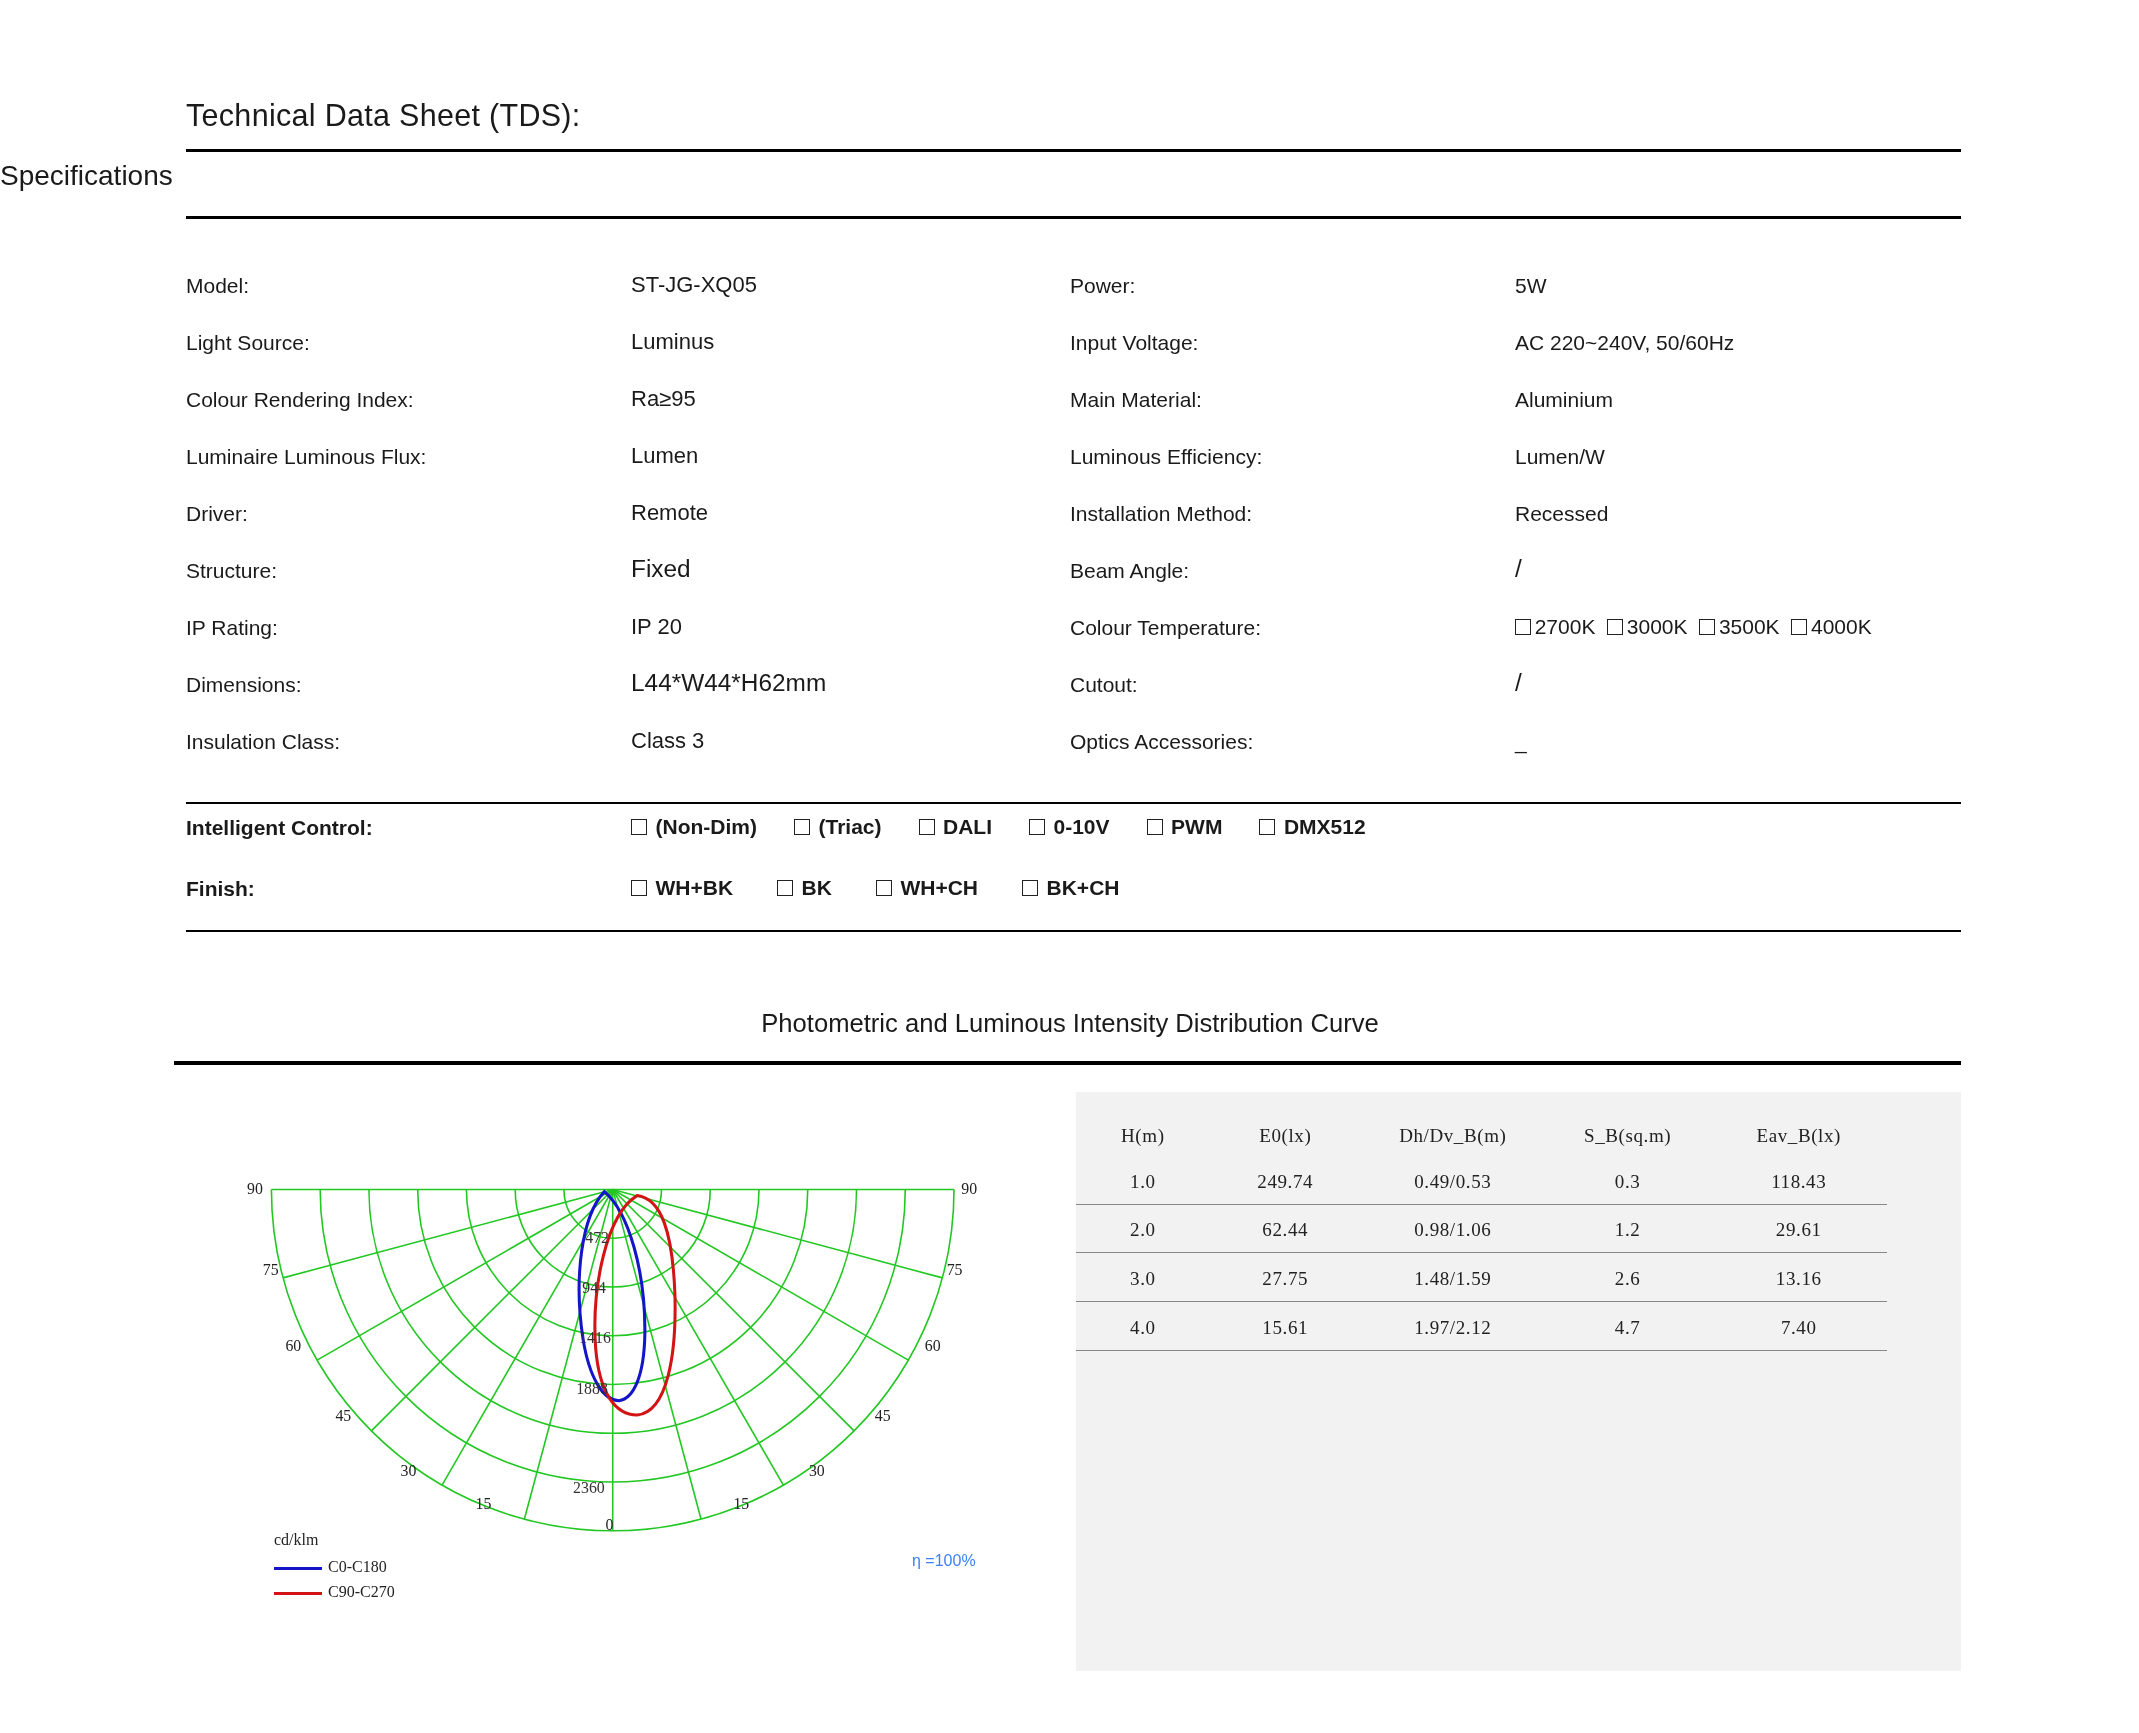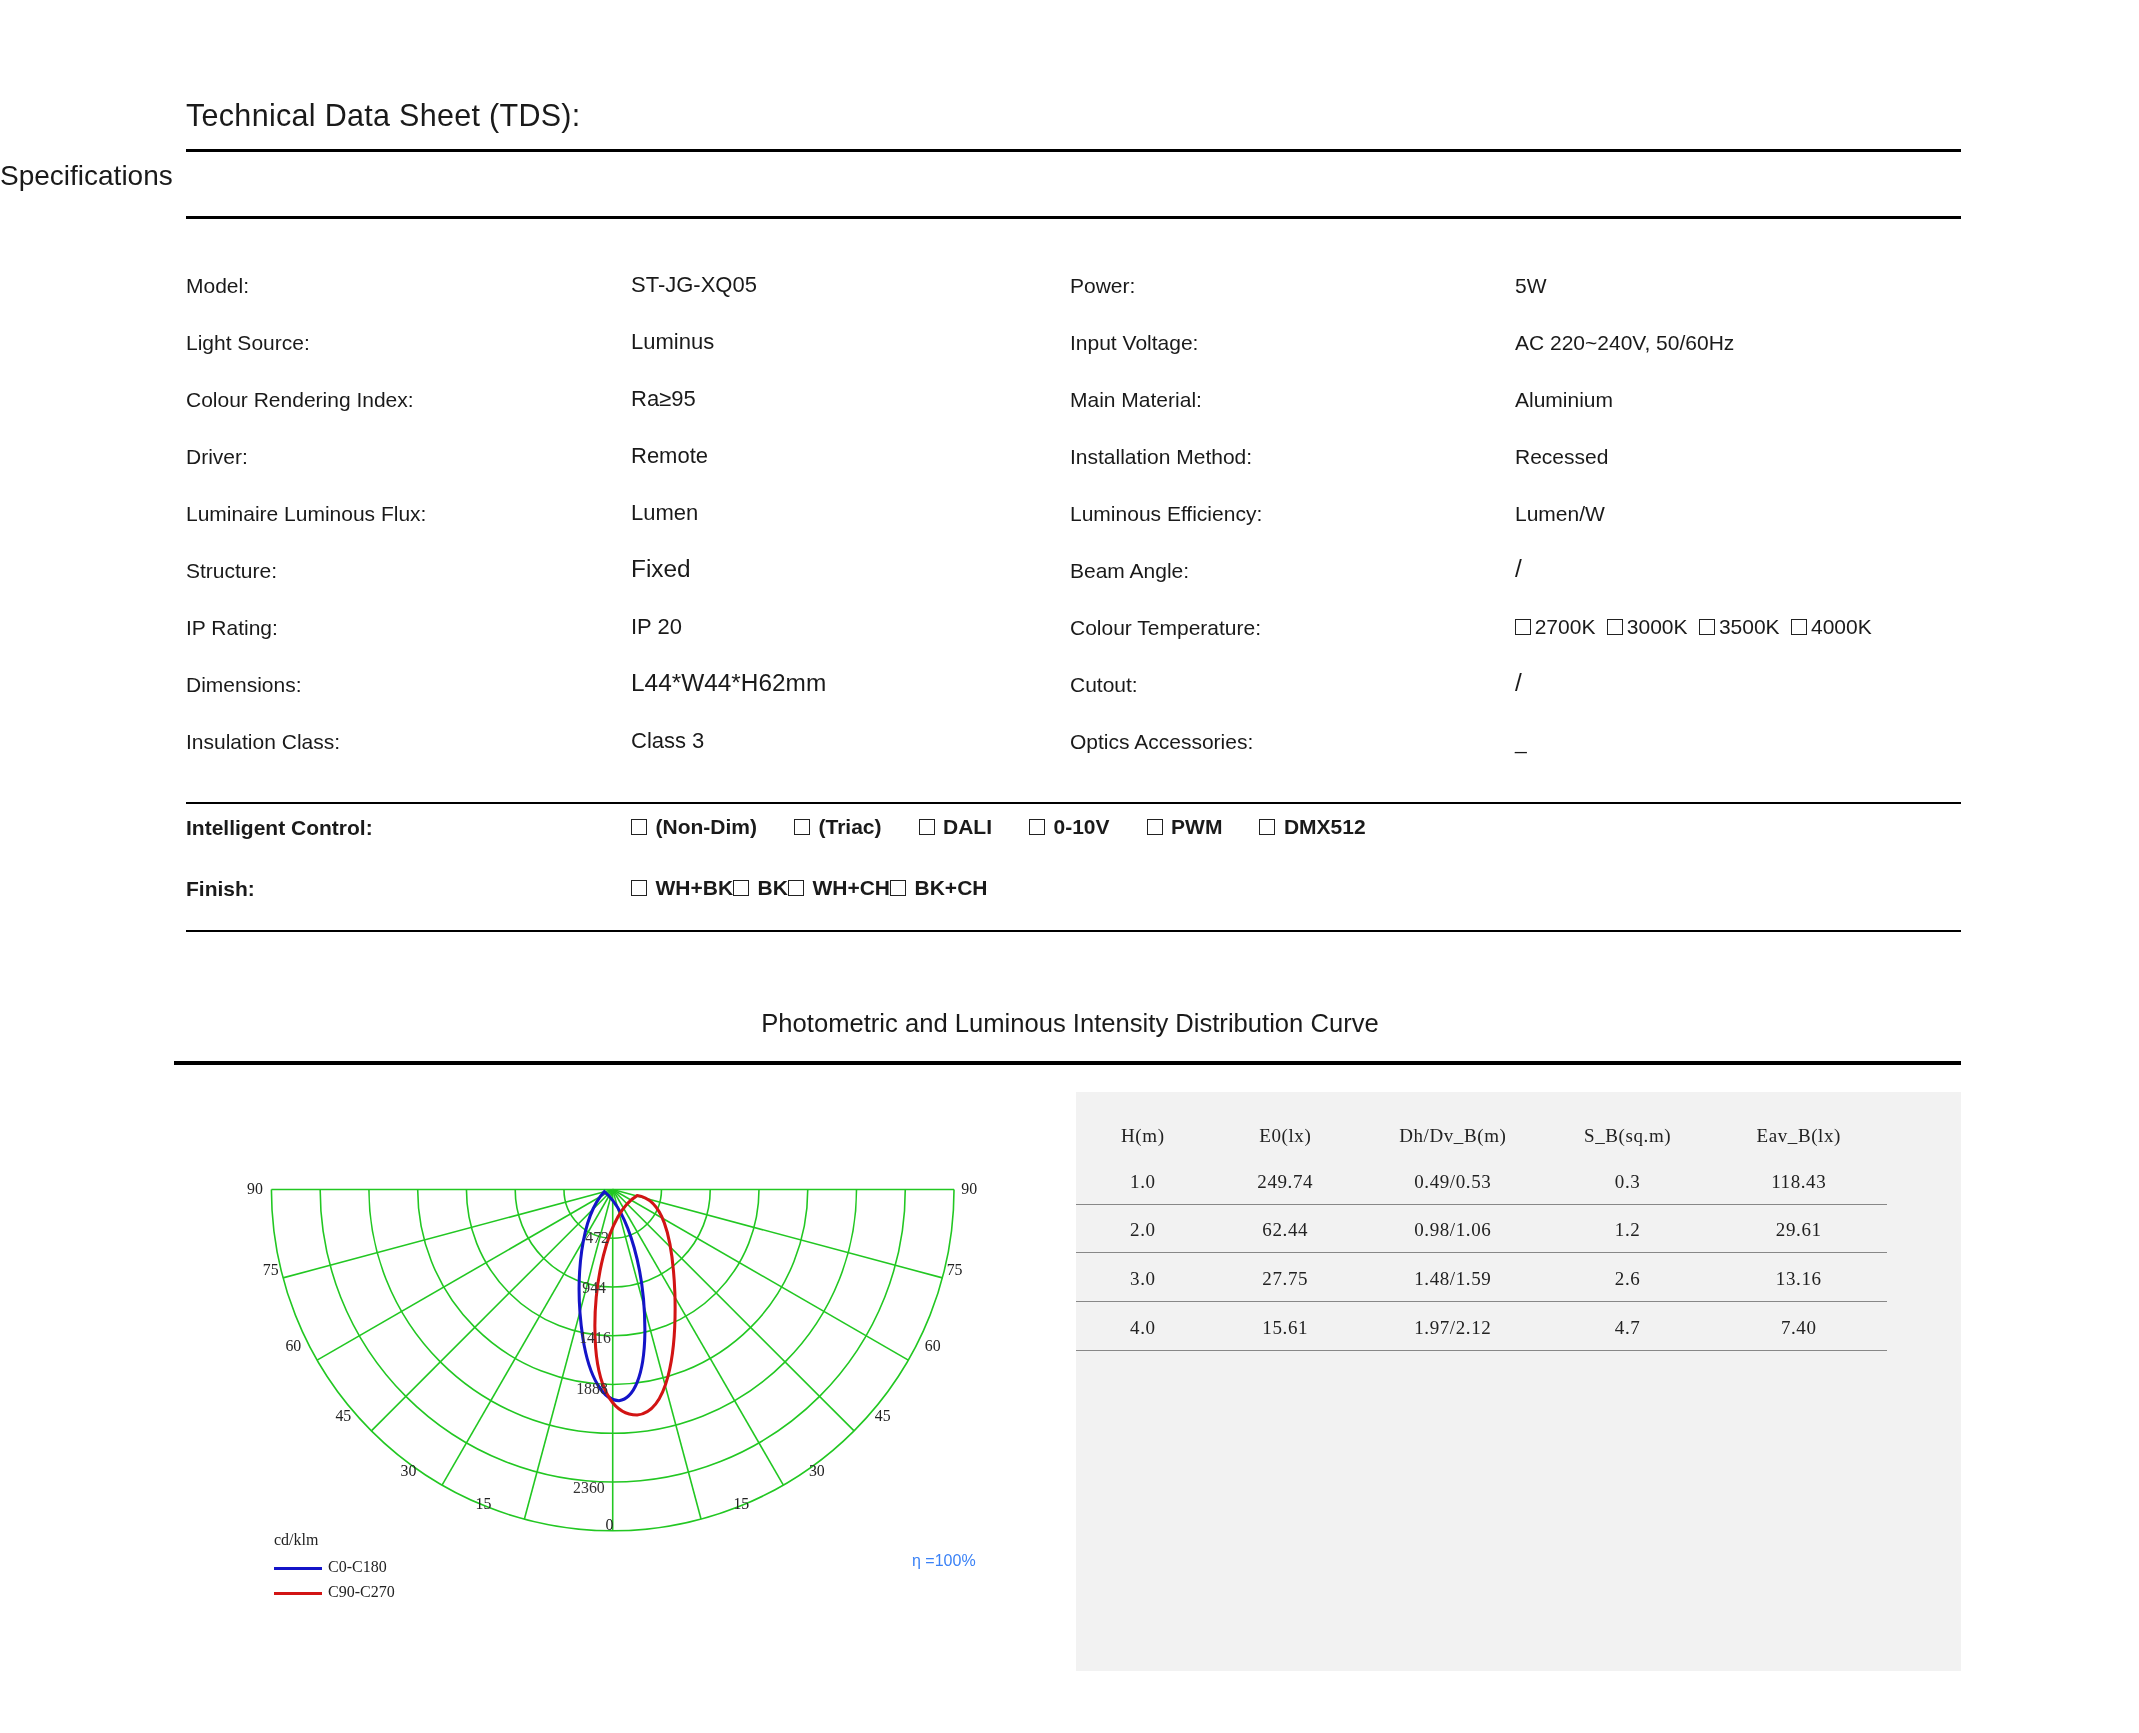--- a/index.html
+++ b/index.html
@@ -227,34 +227,34 @@
     </div>
 
     <div class="spec-row">
       <div class="cell-label">Colour Rendering Index:</div>
       <div class="cell-value">Ra≥95</div>
       <div class="cell-label2">Main Material:</div>
       <div class="cell-value2">Aluminium</div>
     </div>
 
     <div class="spec-row">
+      <div class="cell-label">Luminaire Luminous Flux:</div>
+      <div class="cell-value">Lumen</div>
+      <div class="cell-label2">Luminous Efficiency:</div>
+      <div class="cell-value2">Lumen/W</div>
+    </div>
+
+    <div class="spec-row">
       <div class="cell-label">Driver:</div>
       <div class="cell-value">Remote</div>
       <div class="cell-label2">Installation Method:</div>
       <div class="cell-value2">Recessed</div>
     </div>
 
     <div class="spec-row">
-      <div class="cell-label">Luminaire Luminous Flux:</div>
-      <div class="cell-value">Lumen</div>
-      <div class="cell-label2">Luminous Efficiency:</div>
-      <div class="cell-value2">Lumen/W</div>
-    </div>
-
-    <div class="spec-row">
       <div class="cell-label">Structure:</div>
       <div class="cell-value big-val">Fixed</div>
       <div class="cell-label2">Beam Angle:</div>
       <div class="cell-value2 big-val">/</div>
     </div>
 
     <div class="spec-row">
       <div class="cell-label">IP Rating:</div>
       <div class="cell-value">IP 20</div>
       <div class="cell-label2">Colour Temperature:</div>
@@ -322,21 +322,21 @@
           </span>
         <span class="opt">
             <span class="box"></span>
             <span>DMX512</span>
           </span>
       </div>
     </div>
 
     <div class="ctrl-row">
       <div class="ctrl-label">Finish:</div>
-      <div style="display:flex; align-items:center; padding-top:1.2px;">
+      <div style="display:flex; align-items:center; gap:44px; padding-top:1.2px;">
         <span class="opt">
             <span class="box"></span>
             <span>WH+BK</span>
           </span>
         <span class="opt">
             <span class="box"></span>
             <span>BK</span>
           </span>
         <span class="opt">
             <span class="box"></span>

